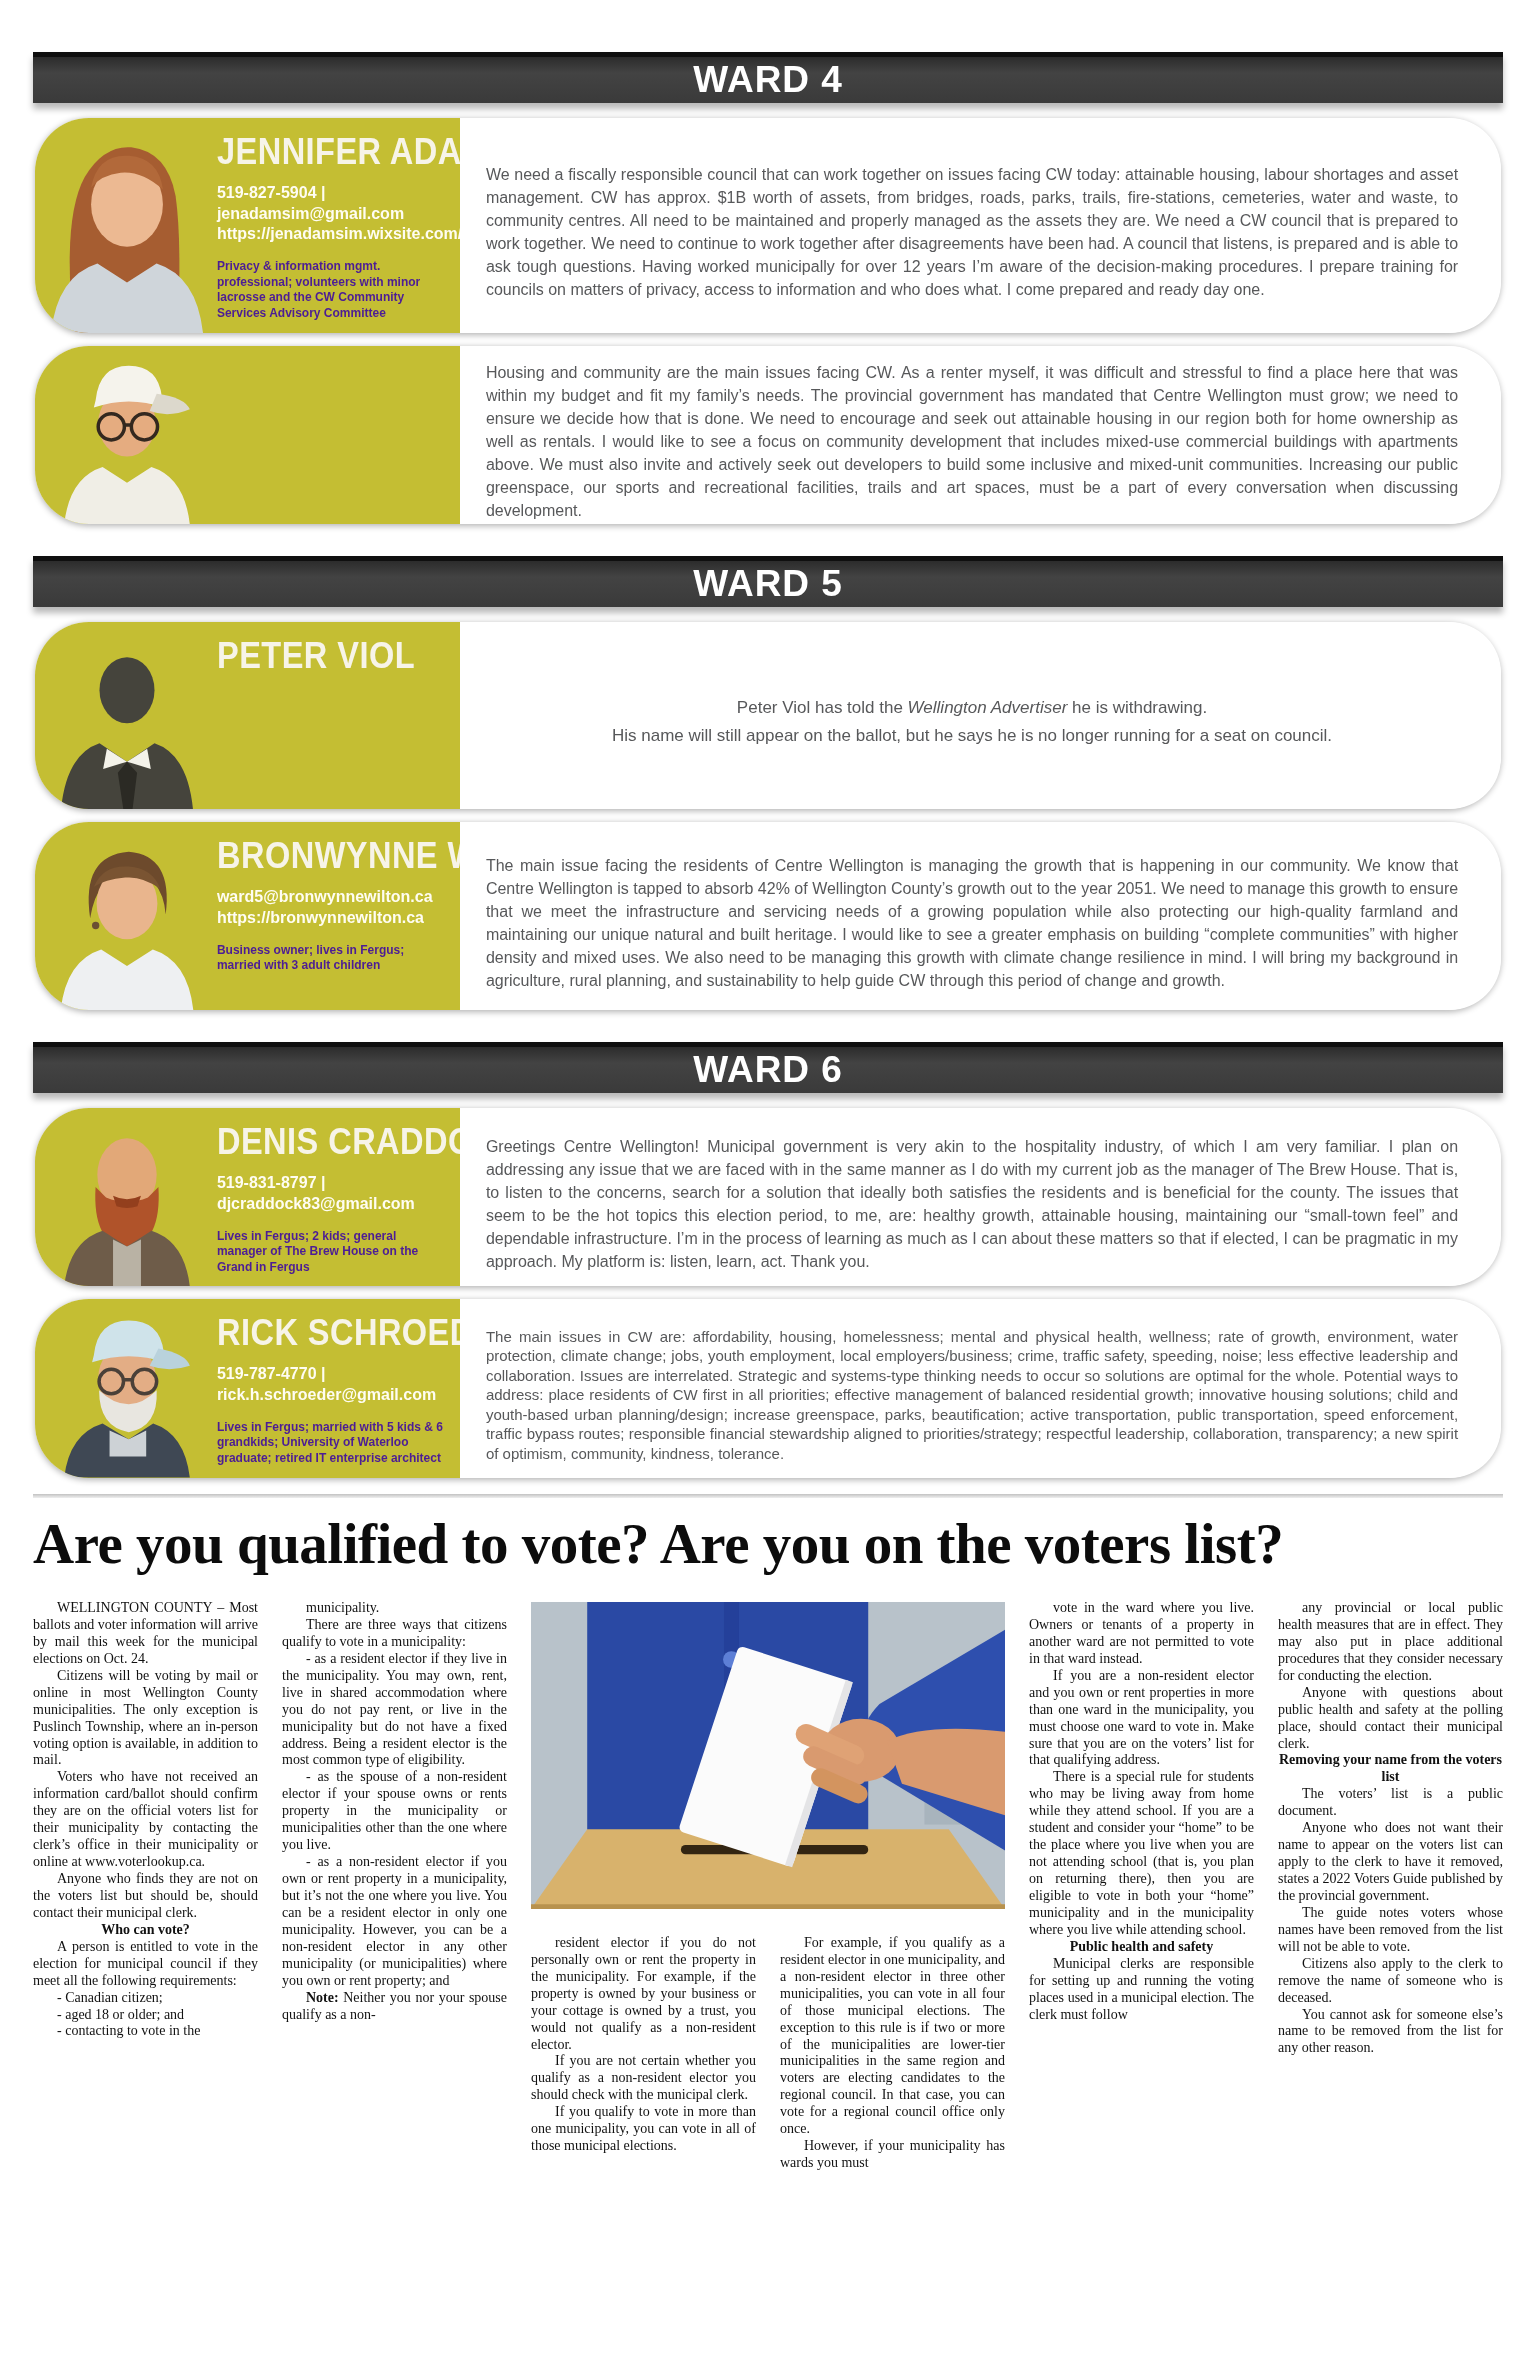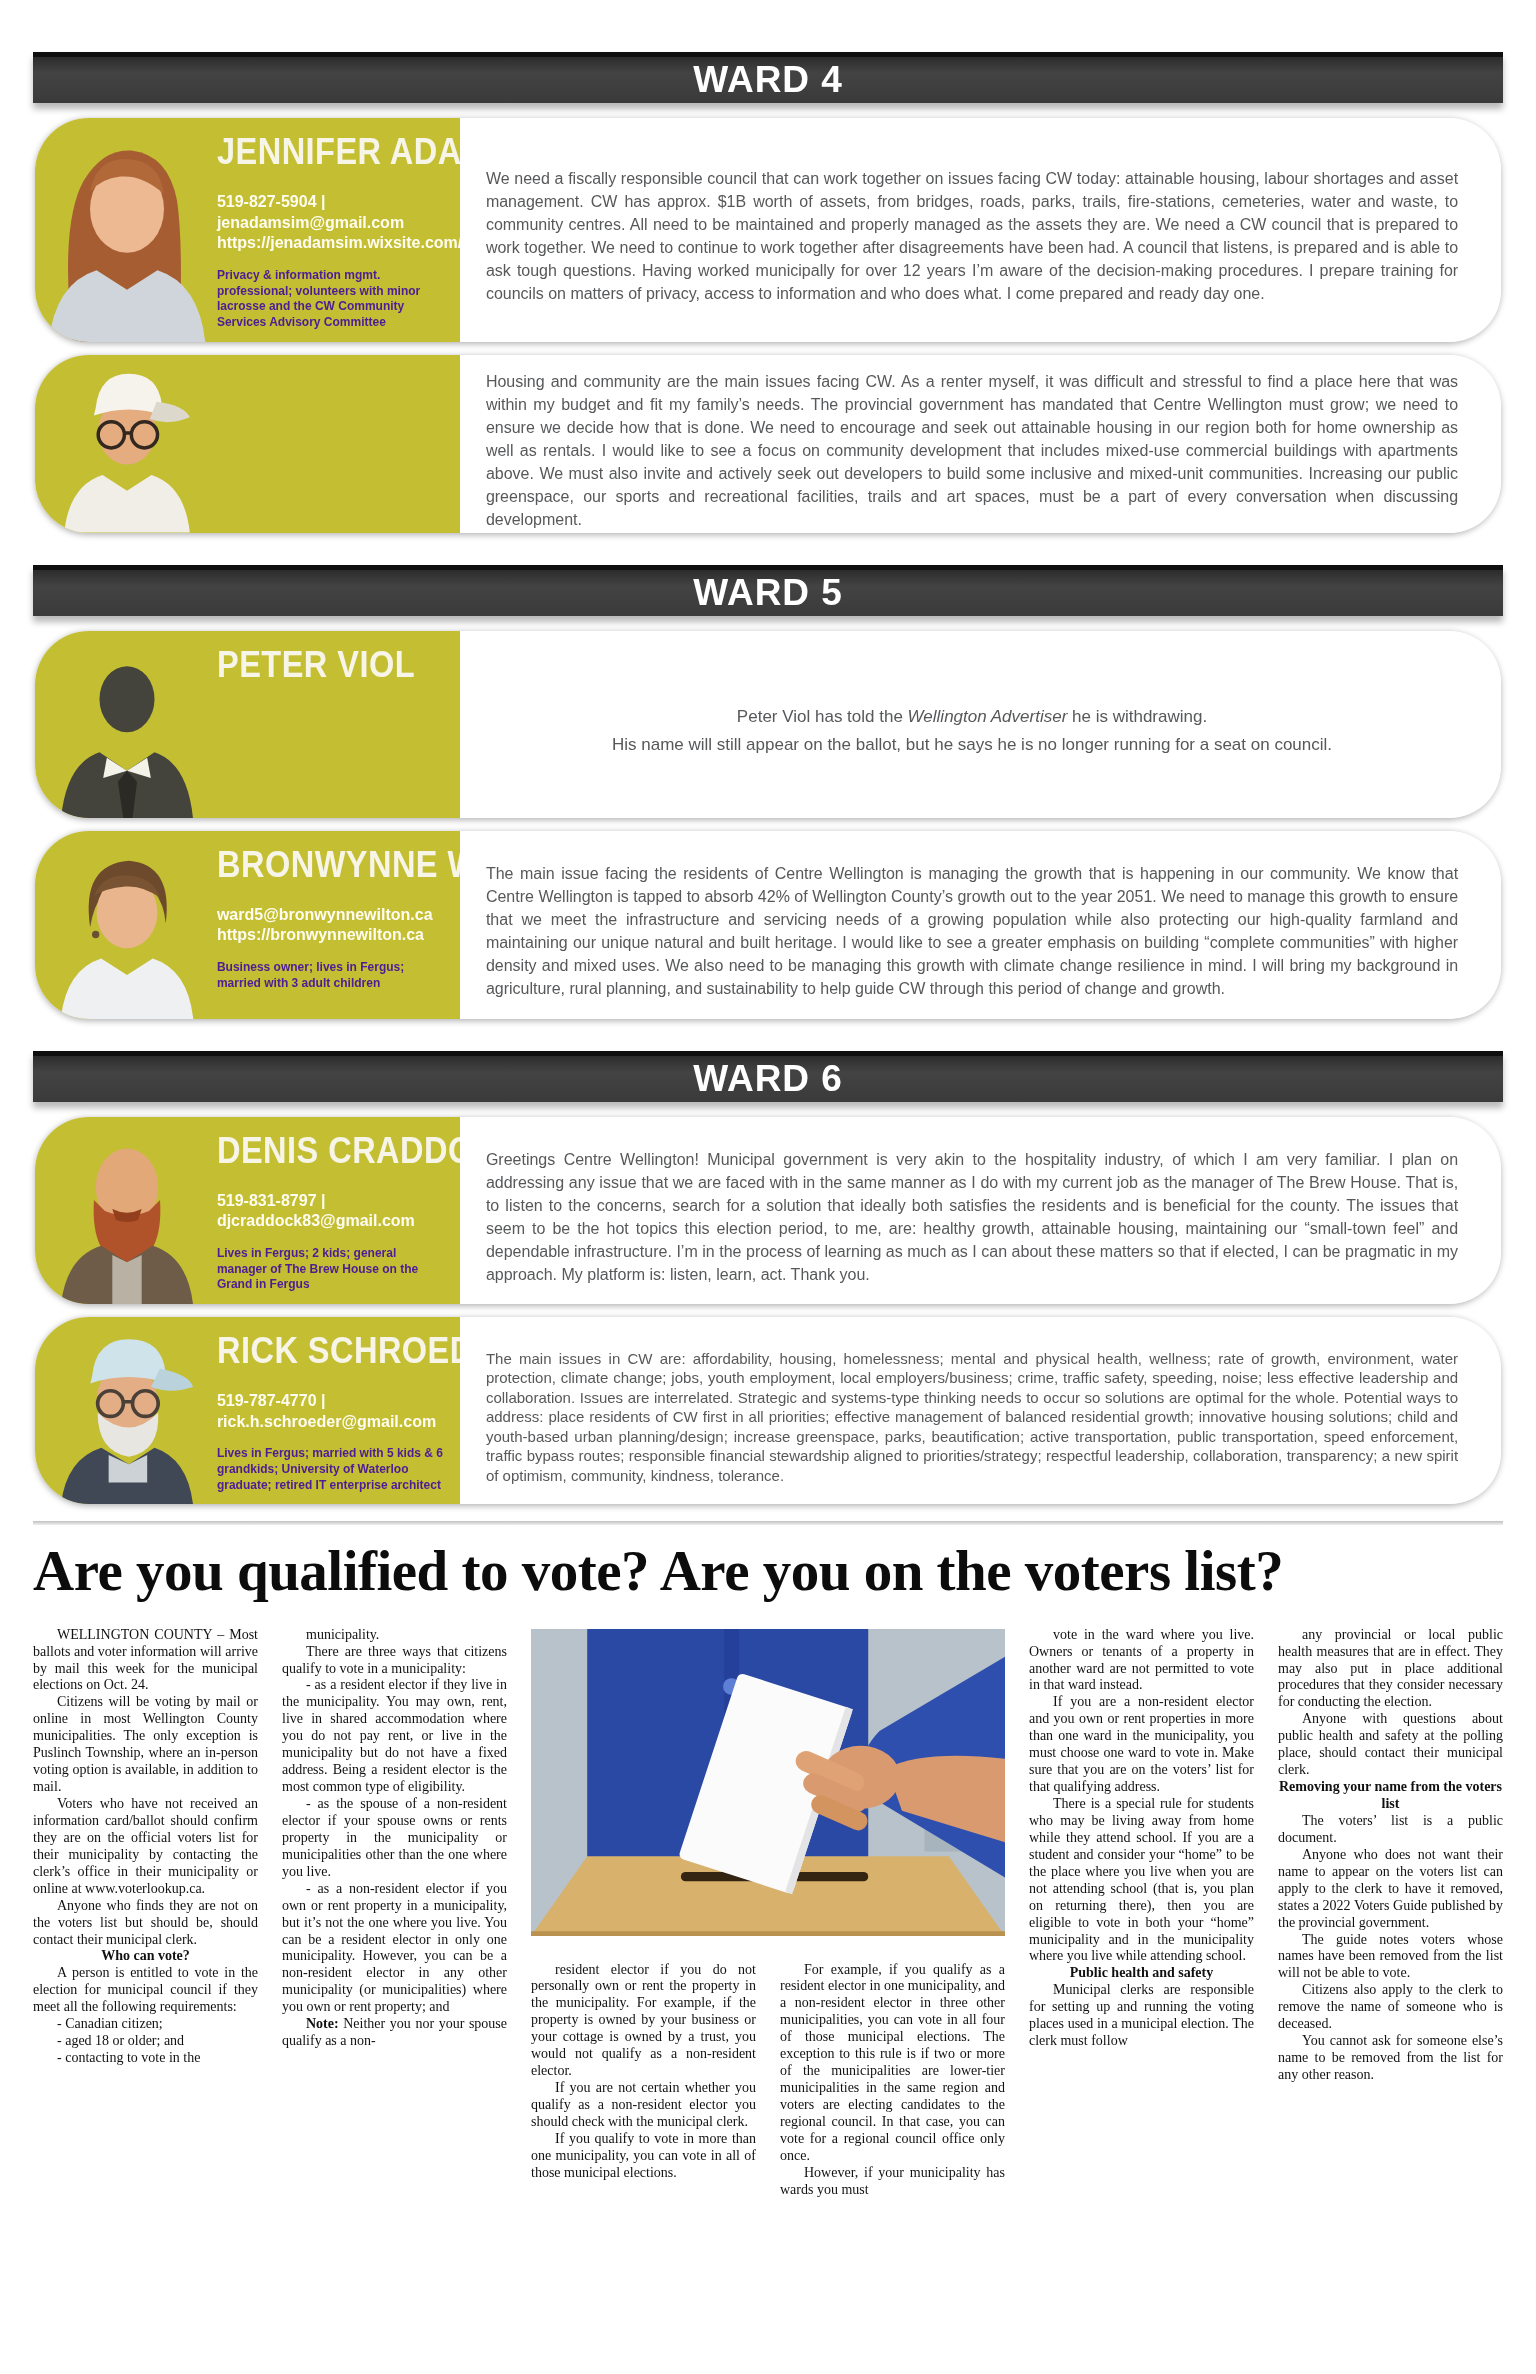--- a/index.html
+++ b/index.html
@@ -15,21 +15,21 @@
   
   .cand-row{display:flex;margin:0 1.9px 13px 1.9px;border-radius:54px;box-shadow:0 1.9px 6.5px rgba(0,0,0,.30);
     background:#fff;}
   .h232{min-height:215px}.h192{min-height:178px}.h202{min-height:187px}.h203{min-height:188px}
   .card{width:425px;flex-shrink:0;background:#c4be33;border-radius:54px 0 0 54px;position:relative;overflow:hidden;}
   .avatar{position:absolute;left:5.6px;bottom:0;top:3.7px;width:174px;}
   .avatar svg{position:absolute;bottom:0;left:0;width:100%;height:100%;}
   .card-text{margin-left:182px;padding:15px 13px 11px 0;}
   .name{color:#f7f4e8;font-weight:bold;font-size:37px;line-height:1.05;letter-spacing:0.5px;
     transform:scaleX(.88);transform-origin:left center;white-space:nowrap;}
-  .contact{color:#fffdf2;font-weight:bold;font-size:16px;line-height:1.3;margin-top:20px;}
+  .contact{color:#fffdf2;font-weight:bold;font-size:16px;line-height:1.3;margin-top:11px;}
   .bio{color:#4c1d95;font-weight:bold;font-size:12px;line-height:1.3;margin-top:14px;}
   .statement{flex:1;background:#fff;border-radius:0 51px 51px 0;display:flex;align-items:center;
     padding:15px 43px 2px 26px;color:#57585a;font-size:16px;line-height:1.44;text-align:justify;}
   .statement p{margin:0;width:100%;}
   .statement.tight{font-size:15px;line-height:1.30;}
   .statement.centered{justify-content:center;text-align:center;font-size:17px;line-height:1.65;}
 
   .ward-section{margin-bottom:32px;}
 
   

